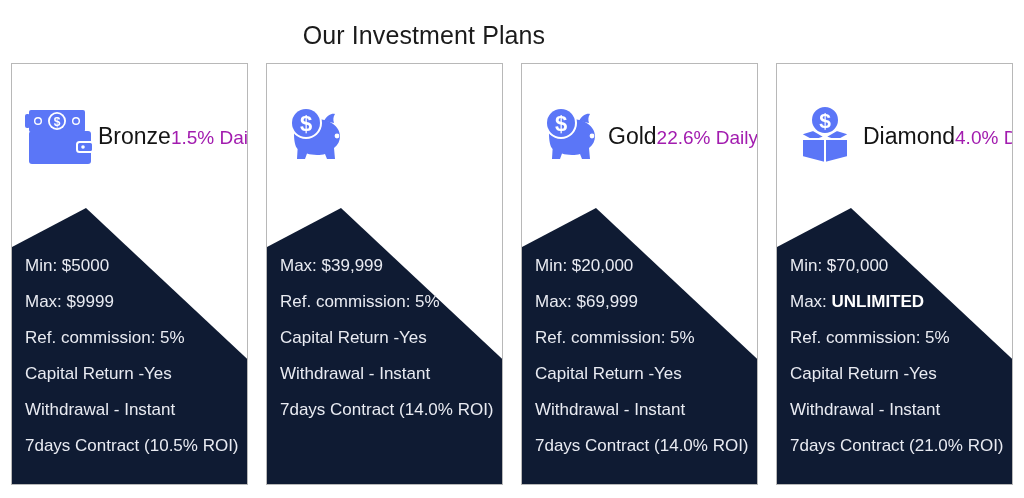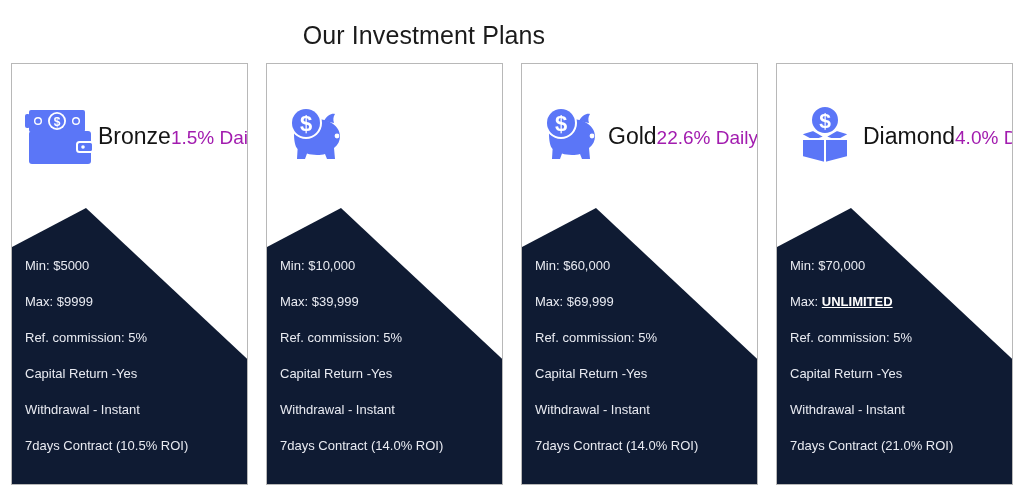--- a/index.html
+++ b/index.html
@@ -112,31 +112,30 @@
     position: absolute;
     left: 0;
     top: 0;
     width: 235px;
     height: 420px;
     padding: 194px 0 0 13px;
     box-sizing: border-box;
   }
 
   .feature-line {
-    font-size: 13px;
+    font-size: 17px;
     font-weight: 400;
     color: #e9ebf2;
     line-height: 16px;
     height: 36px;
     white-space: nowrap;
   }
   .feature-line .bold-val {
     font-weight: 700;
     color: #ffffff;
-    text-decoration: underline;
   }
 </style>
 </head>
 <body>
 
 <h1 id="page-title">Our Investment Plans</h1>
 
 <div id="plans-row">
 
   <div class="plan-card">
@@ -185,21 +184,20 @@
             <circle cx="57" cy="33" r="2.4" fill="#ffffff"></circle>
             <circle cx="26" cy="20" r="16" fill="#ffffff"></circle>
             <circle cx="26" cy="20" r="14" fill="#5b76f7"></circle>
             <text x="26" y="28" font-size="22" font-family="'Liberation Sans', sans-serif" font-weight="700" fill="#ffffff" text-anchor="middle">$</text>
           </g>
         </svg>
       </div>
     </div>
     <div class="plan-panel"></div>
     <div class="plan-features">
-      <div class="feature-line">Min: $10,000</div>
       <div class="feature-line"><span>Max: </span><span>$39,999</span></div>
       <div class="feature-line">Ref. commission: 5%</div>
       <div class="feature-line">Capital Return -Yes</div>
       <div class="feature-line">Withdrawal - Instant</div>
       <div class="feature-line">7days Contract (14.0% ROI)</div>
     </div>
   </div>
 
   <div class="plan-card">
     <div class="plan-header">
@@ -215,21 +213,21 @@
           </g>
         </svg>
       </div>
       <div class="plan-titles">
         <div class="plan-name">Gold</div>
         <div class="plan-rate">22.6% Daily</div>
       </div>
     </div>
     <div class="plan-panel"></div>
     <div class="plan-features">
-      <div class="feature-line">Min: $60,000</div>
+      <div class="feature-line">Min: $20,000</div>
       <div class="feature-line"><span>Max: </span><span>$69,999</span></div>
       <div class="feature-line">Ref. commission: 5%</div>
       <div class="feature-line">Capital Return -Yes</div>
       <div class="feature-line">Withdrawal - Instant</div>
       <div class="feature-line">7days Contract (14.0% ROI)</div>
     </div>
   </div>
 
   <div class="plan-card">
     <div class="plan-header">

